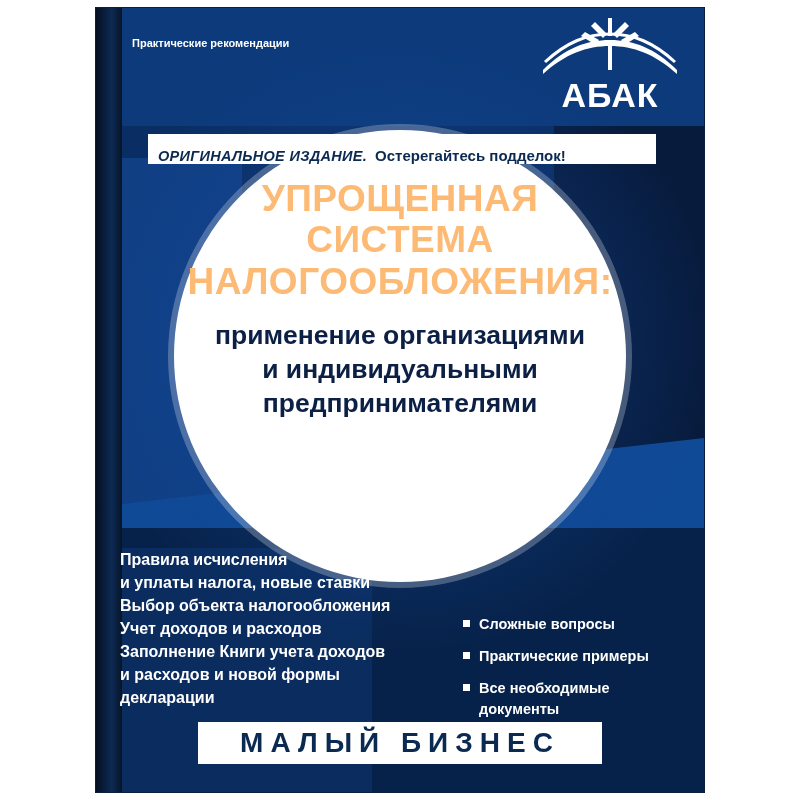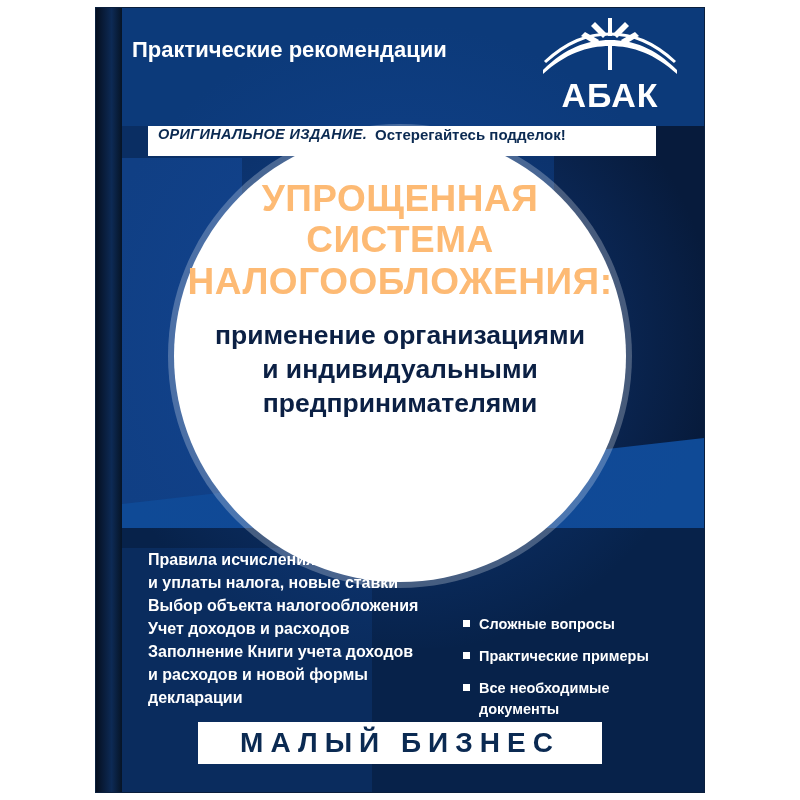--- a/index.html
+++ b/index.html
@@ -127,35 +127,35 @@
   }
 
   
   .editorial {
     position: absolute;
     left: 36px;
     top: 28px;
     width: 330px;
     color: #ffffff;
     font-weight: bold;
-    font-size: 22px;
+    font-size: 11px;
     line-height: 1.3;
   }
   .editorial div { white-space: nowrap; }
 
   
   .warning-bar {
     position: absolute;
     left: 52px;
-    top: 118px;
+    top: 126px;
     width: 508px;
     height: 30px;
     background: #ffffff;
     display: flex;
-    align-items: flex-start;
+    align-items: flex-end;
     padding-left: 10px;
     box-sizing: border-box;
   }
   .warn-em {
     color: #0b2a52;
     font-weight: bold;
     font-style: italic;
     font-size: 14.5px;
     letter-spacing: 0.3px;
   }
@@ -187,21 +187,21 @@
     margin-top: 18px;
     font-weight: bold;
     font-size: 26.5px;
     line-height: 1.2;
     color: #0b2044;
   }
 
   
   .features {
     position: absolute;
-    left: 52px;
+    left: 24px;
     top: 540px;
     width: 330px;
     color: #ffffff;
     font-weight: bold;
     font-size: 16px;
     line-height: 1.44;
   }
 
   
   .sidelist {

